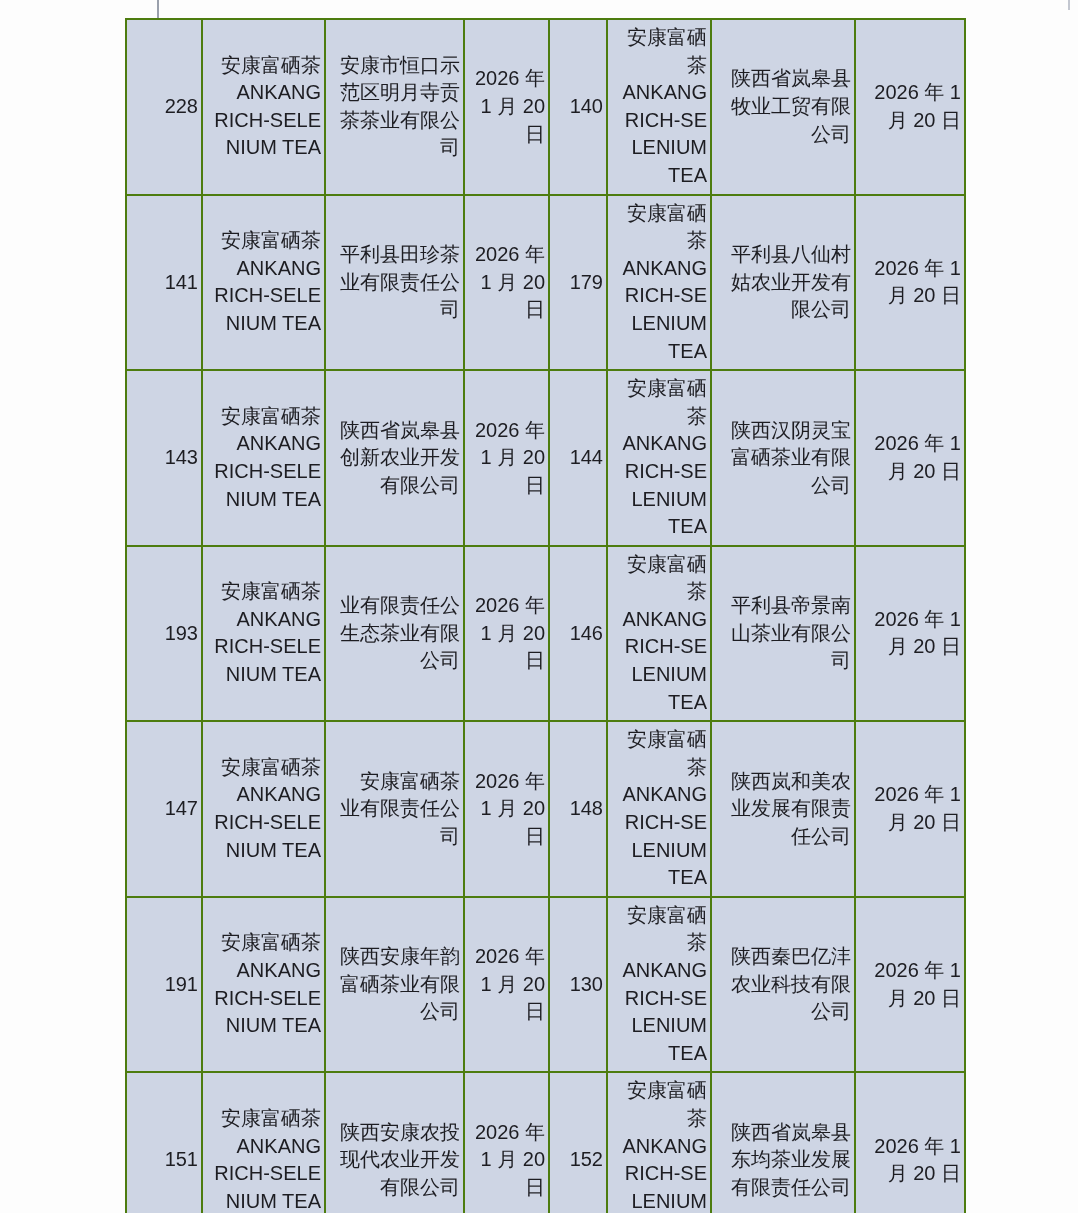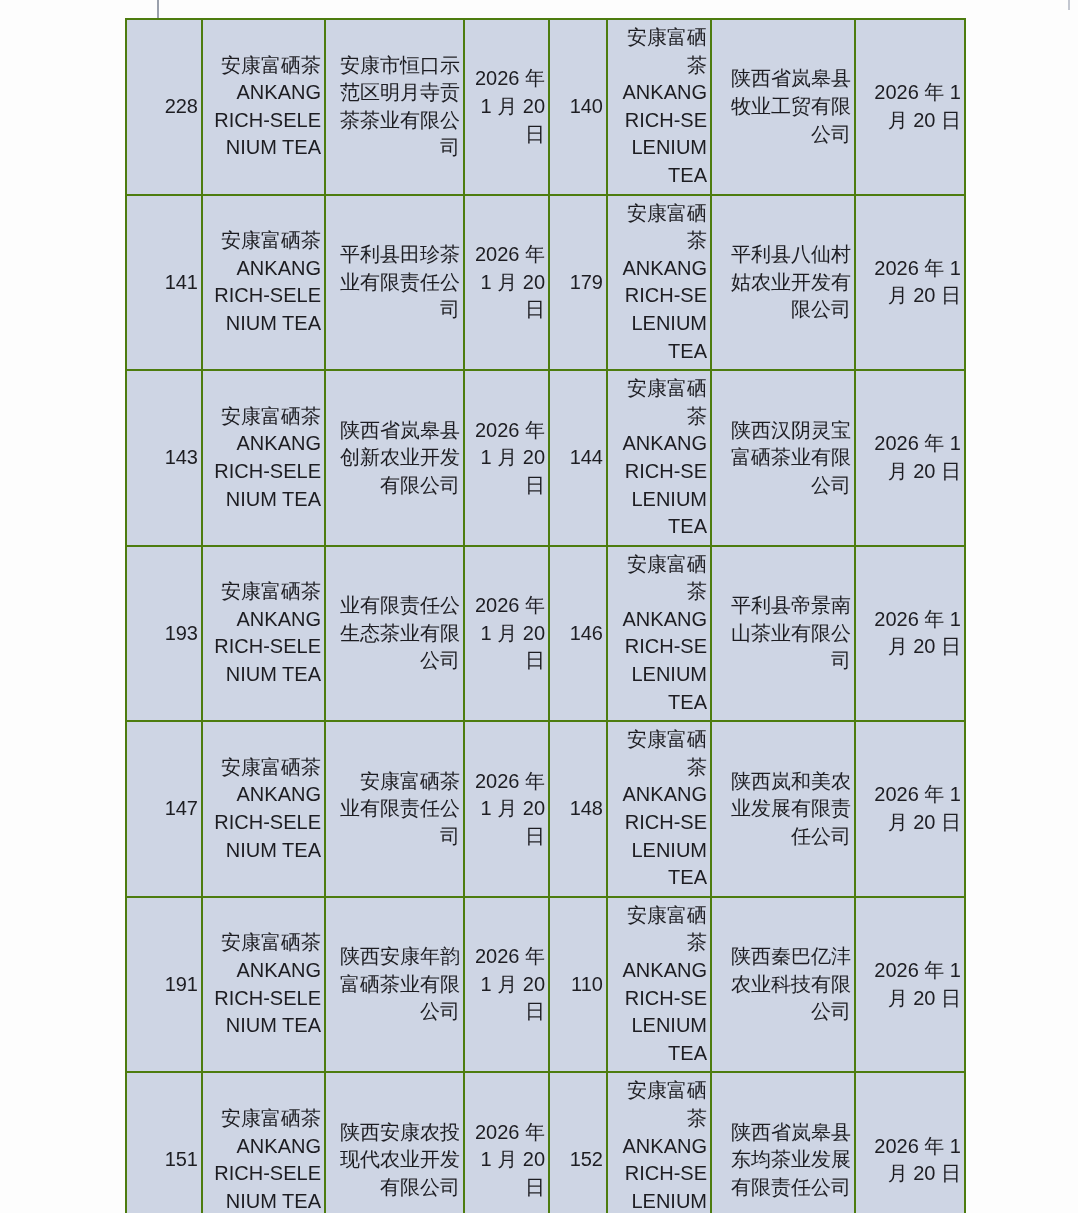--- a/index.html
+++ b/index.html
@@ -204,21 +204,21 @@
         <td>安康富硒茶
 ANKANG
 RICH-SELE
 NIUM TEA</td>
         <td>陕西安康年韵
 富硒茶业有限
 公司</td>
         <td>2026 年
 1 月 20
 日</td>
-        <td>110</td>
+        <td>130</td>
         <td>安康富硒
 茶
 ANKANG
 RICH-SE
 LENIUM
 TEA</td>
         <td>陕西秦巴亿沣
 农业科技有限
 公司</td>
         <td>2026 年 1

